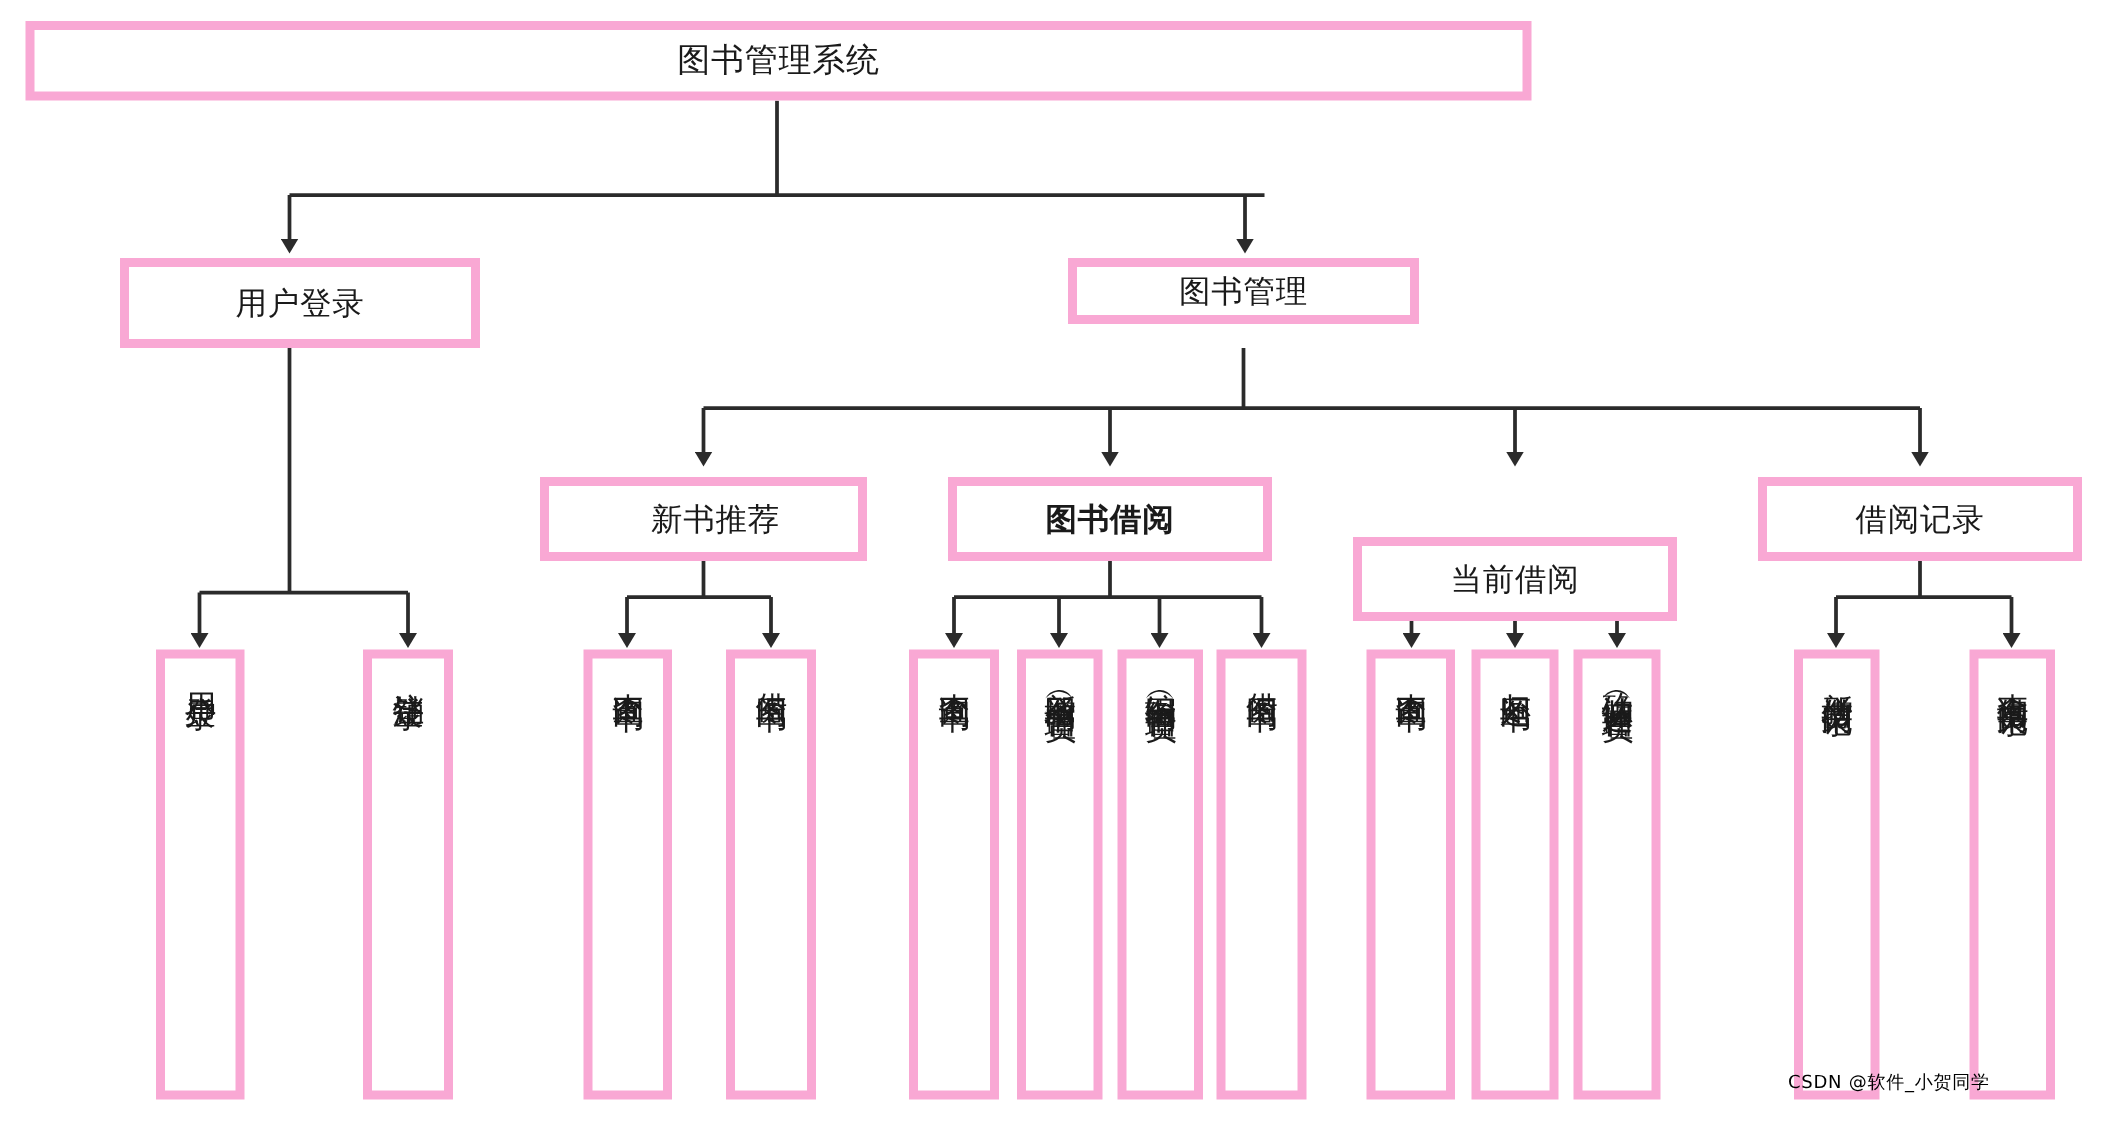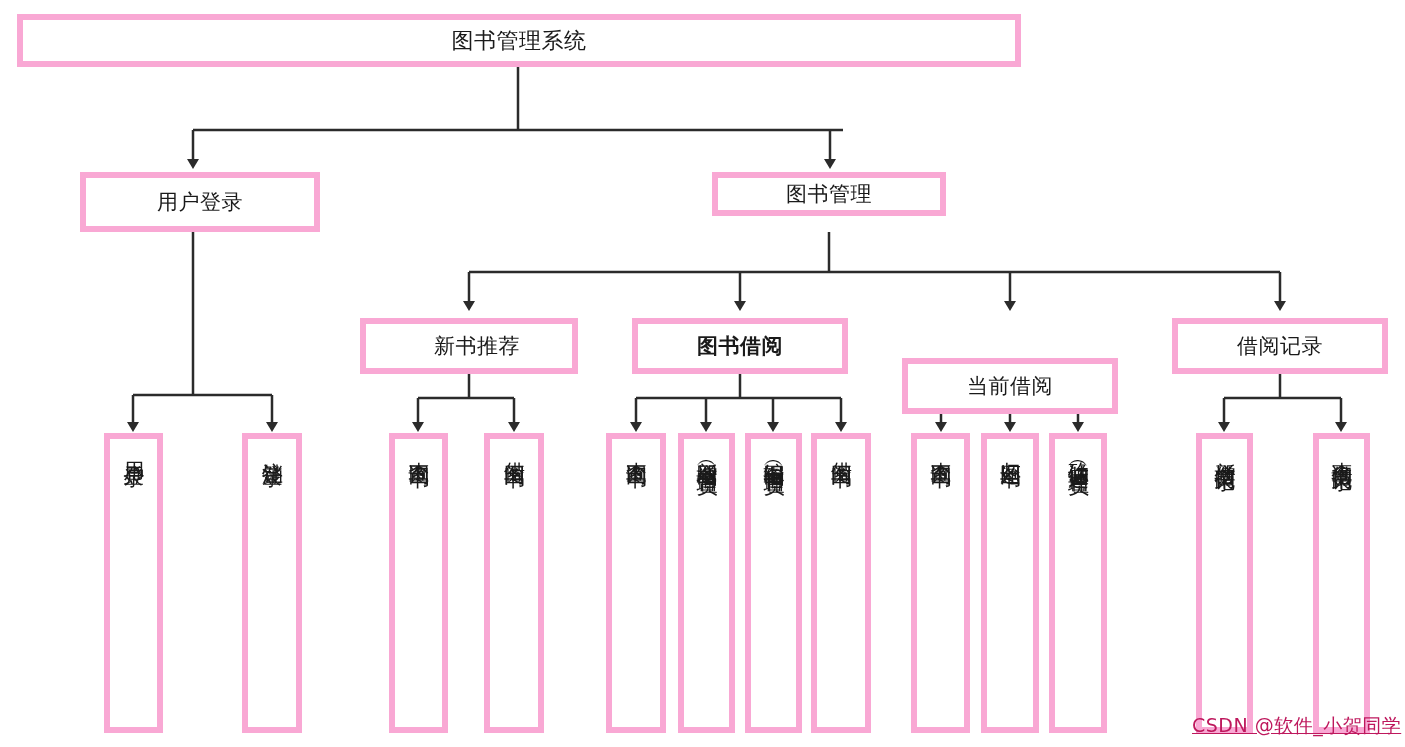--- a/index.html
+++ b/index.html
@@ -55,26 +55,25 @@
     font-size: 21px;
     letter-spacing: 2px;
     padding-top: 6px;
     max-height: 100%;
   }
   .node.root .label {
     font-size: 22px;
   }
   .watermark {
     position: absolute;
-    color: #be185d;
-    font-size: 19px;
+    color: #000000;
+    font-size: 12px;
     white-space: nowrap;
     letter-spacing: 0.5px;
     user-select: none;
-    text-decoration: underline;
   }
 </style>
 </head>
 <body>
 
 <div id="canvas">
 
   <svg class="links" viewBox="0 0 1405 747">
     <defs>
       <marker id="arrow" markerWidth="10" markerHeight="12" refX="1" refY="6" orient="auto" markerUnits="userSpaceOnUse">

